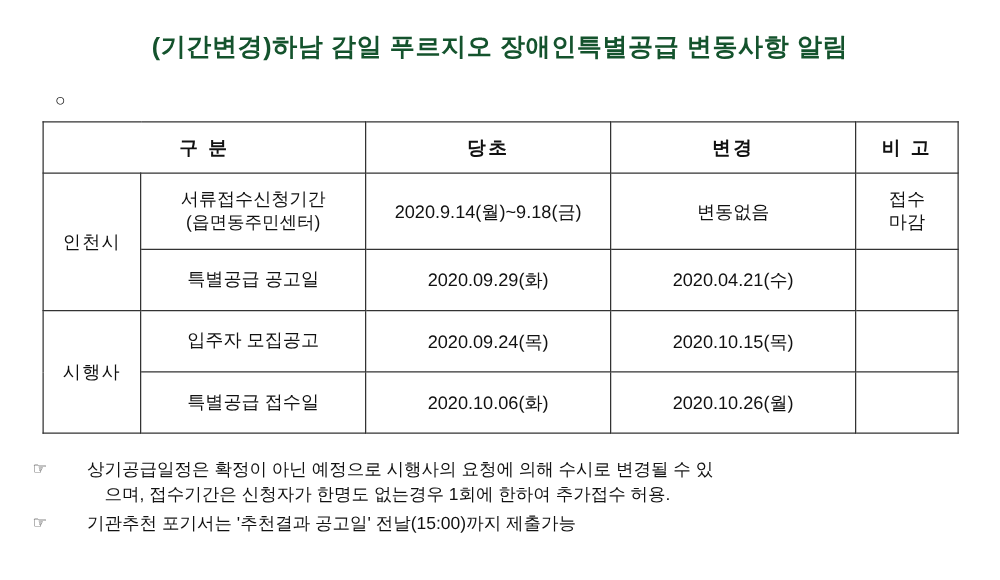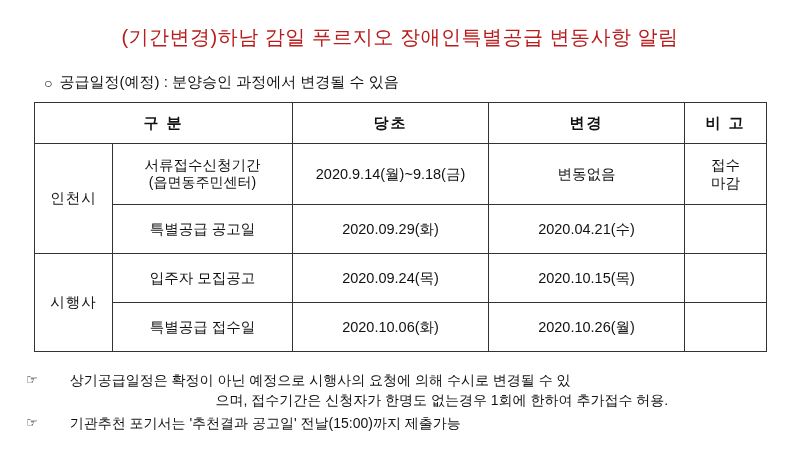--- a/index.html
+++ b/index.html
@@ -16,23 +16,23 @@
   }
   .page {
     position: relative;
     width: 800px;
     height: 464px;
     box-sizing: border-box;
   }
   .doc-title {
     text-align: center;
     font-size: 20px;
-    font-weight: normal;
+    font-weight: bold;
     letter-spacing: 0.5px;
-    color: #b91c1c;
+    color: #14532d;
     margin: 24px 0 0 0;
     padding: 0 20px;
   }
   .subtitle-row {
     margin: 22px 0 10px 44px;
     font-size: 15px;
     color: #111111;
     display: flex;
     align-items: center;
     gap: 7px;
@@ -112,33 +112,31 @@
     line-height: 1.5;
     color: #111111;
   }
   .note-text {
     flex: 1;
     margin-left: 25px;
   }
   .note-text .cont {
     display: block;
     margin-left: 14px;
-    text-align: center;
   }
 </style>
 </head>
 <body>
 
 <div class="page">
 
   <h1 class="doc-title">(기간변경)하남 감일 푸르지오 장애인특별공급 변동사항 알림</h1>
 
   <div class="subtitle-row">
     <span class="circle-marker">○</span>
-    <span>공급일정(예정) : 분양승인 과정에서 변경될 수 있음</span>
   </div>
 
   <table class="schedule">
     <colgroup>
       <col class="col-div">
       <col class="col-item">
       <col class="col-orig">
       <col class="col-chg">
       <col class="col-note">
     </colgroup>

